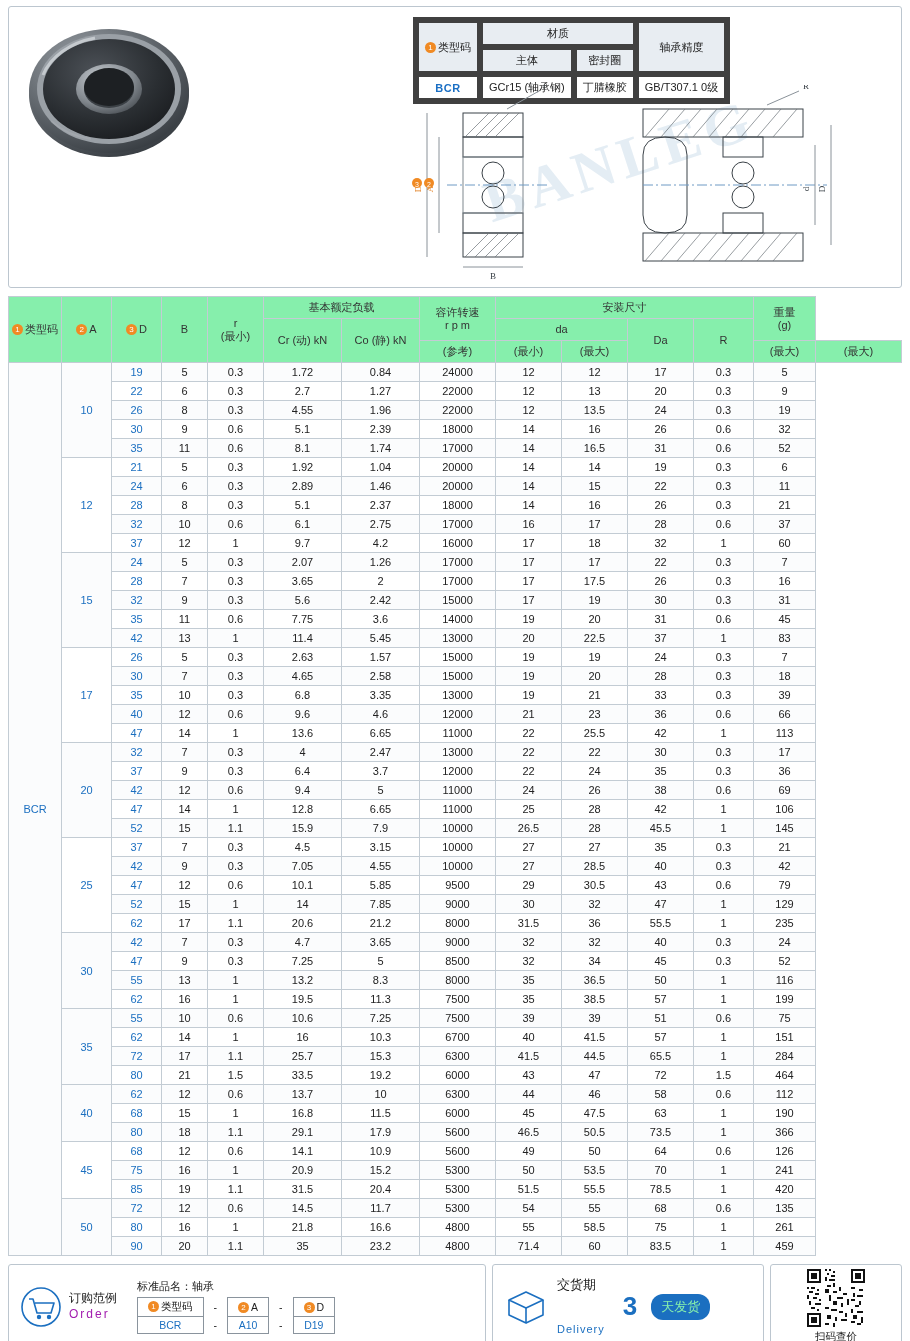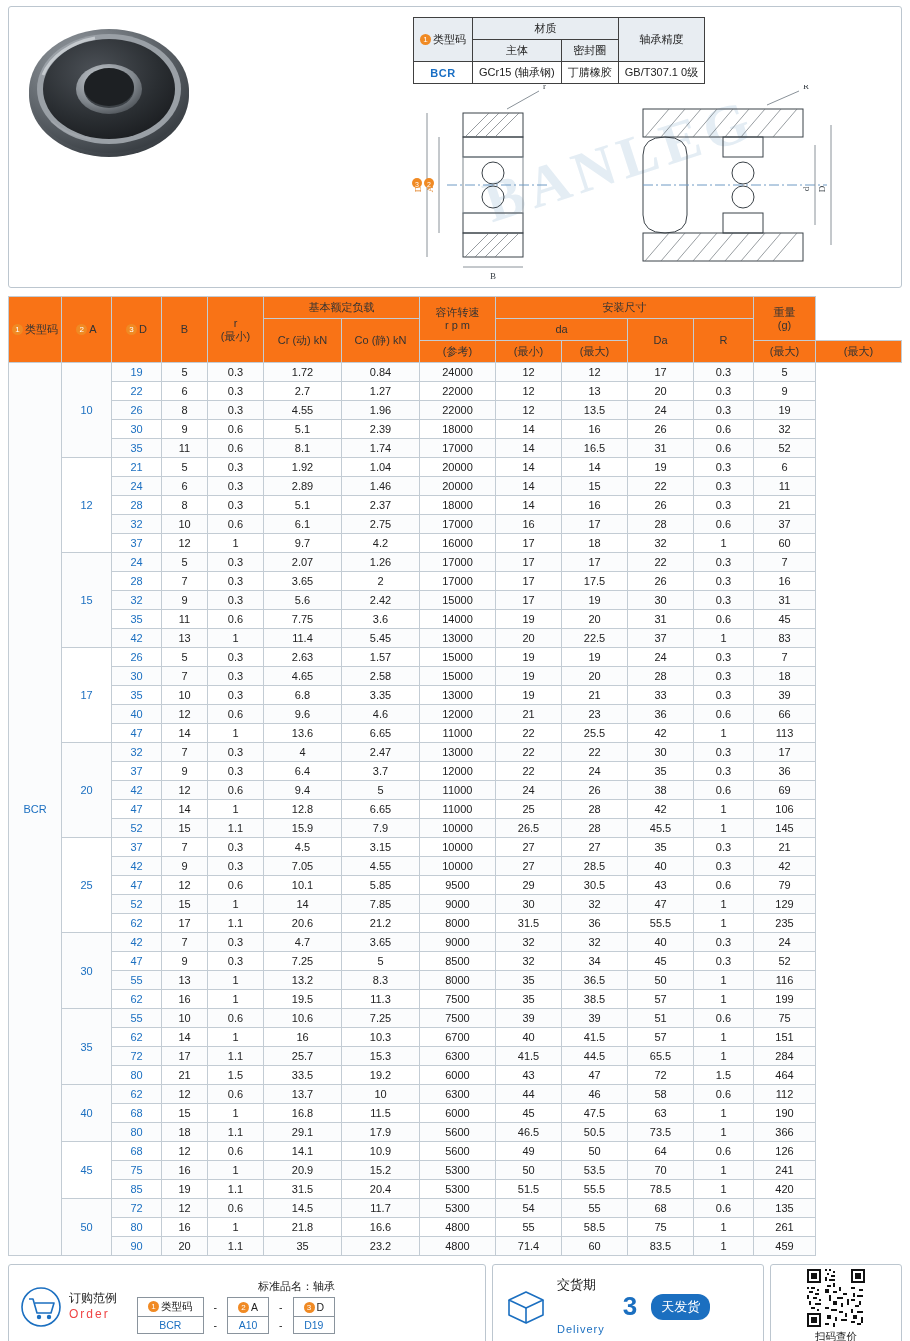--- a/index.html
+++ b/index.html
@@ -25,21 +25,21 @@
   .bearing-photo {
     position: absolute; left: 12px; top: 10px;
     width: 180px; height: 150px;
   }
   .spec-table {
     position: absolute; left: 404px; top: 10px;
     border-collapse: collapse;
     font-size: 11px;
   }
   .spec-table th, .spec-table td {
-    border: 1px solid #404040;
+    border: 6px solid #404040;
     text-align: center;
     padding: 3px 6px;
     font-weight: normal;
     height: 21px;
   }
   .spec-table th { background: #e8edf2; font-weight: normal; }
   .spec-table .code-cell { color:#1a6fc4; font-weight:bold; letter-spacing:.5px;}
   .num-badge {
     display:inline-block; width:11px; height:11px; line-height:11px;
     border-radius:50%; background:#f08a24; color:#fff; font-size:8px;
@@ -62,21 +62,21 @@
   }
   table.main th, table.main td {
     border: 1px solid #c3ccd4;
     text-align: center;
     padding: 0;
     height: 19px;
     font-weight: normal;
     white-space: nowrap;
   }
   table.main thead th {
-    background: #f97316;
+    background: #86efac;
     color: #333;
     height: 22px;
     line-height: 1.15;
     padding: 2px 3px;
   }
   .c-blue { color:#1b6fc0; }
   .col-type { width:52px; color:#1b6fc0; }
   .col-a    { width:50px; color:#1b6fc0; }
   .col-d    { width:50px; color:#1b6fc0; }
   tr.row:nth-child(odd) td { background:#fbfcfd; }
@@ -85,38 +85,38 @@
   
   .bottom {
     display:flex; margin-top:8px; gap:6px; align-items:stretch;
   }
   .order-box {
     border:1px solid #bcc6cf; border-radius:3px; flex:1;
     display:flex; align-items:center; padding:6px 10px; min-height:76px;
   }
   .cart-icon { width:44px; height:40px; margin-right:6px; }
   .order-label { font-size:12px; line-height:1.3; margin-right:20px; }
-  .order-label .en { color:#ef4444; letter-spacing:2px; font-size:12px; }
+  .order-label .en { color:#a21caf; letter-spacing:2px; font-size:12px; }
   .order-tbl { border-collapse:collapse; font-size:10.5px; }
   .order-tbl td, .order-tbl th {
     border:1px solid #8a949d; padding:2px 10px; text-align:center; font-weight:normal;
   }
   .order-val { color:#1b6fc0; }
   .delivery-box {
     border:1px solid #bcc6cf; border-radius:3px; width:272px;
     display:flex; align-items:center; padding:6px 12px; gap:10px;
   }
   .box-icon { width:42px; height:38px; }
   .delivery-text { font-size:13px; line-height:1.35; }
   .delivery-text .en { color:#1b6fc0; letter-spacing:1px; font-size:11px;margin-top:28px; }
   .days-num {
     font-size:26px; color:#1b6fc0; font-weight:bold; margin:0 4px 0 8px;
   }
   .days-pill {
-    background:#1b6fc0; color:#ffffff; border-radius:12px; padding:4px 10px; font-size:13px;
+    background:#1b6fc0; color:#86efac; border-radius:12px; padding:4px 10px; font-size:13px;
   }
   .qr-box {
     border:1px solid #bcc6cf; border-radius:3px; width:132px;
     display:flex; flex-direction:column; align-items:center; justify-content:center; padding:4px;
   }
   .qr { width:58px; height:58px; }
   .qr-label { font-size:10.5px; margin-top:3px; }
 </style>
 </head>
 <body>
@@ -923,21 +923,21 @@
         <circle cx="22" cy="20" r="19" fill="none" stroke="#1b6fc0" stroke-width="1.6"></circle>
         <path d="M10 12 h4 l4 14 h14 l3 -10 h-19" fill="none" stroke="#1b6fc0" stroke-width="1.6" stroke-linejoin="round"></path>
         <circle cx="20" cy="30" r="2.2" fill="#1b6fc0"></circle>
         <circle cx="30" cy="30" r="2.2" fill="#1b6fc0"></circle>
       </svg>
       <div class="order-label">
         <div>订购范例</div>
         <div class="en">Order</div>
       </div>
       <div>
-        <div style="font-size:11px;margin-bottom:3px;text-align:right;">标准品名：轴承</div>
+        <div style="font-size:11px;margin-bottom:3px;">标准品名：轴承</div>
         <table class="order-tbl">
           <tbody>
               <tr>
             <td><span class="num-badge">1</span><span>类型码</span></td>
             <td style="border:none">-</td>
             <td><span class="num-badge">2</span><span>A</span></td>
             <td style="border:none">-</td>
             <td><span class="num-badge">3</span><span>D</span></td>
           </tr>
           <tr>

